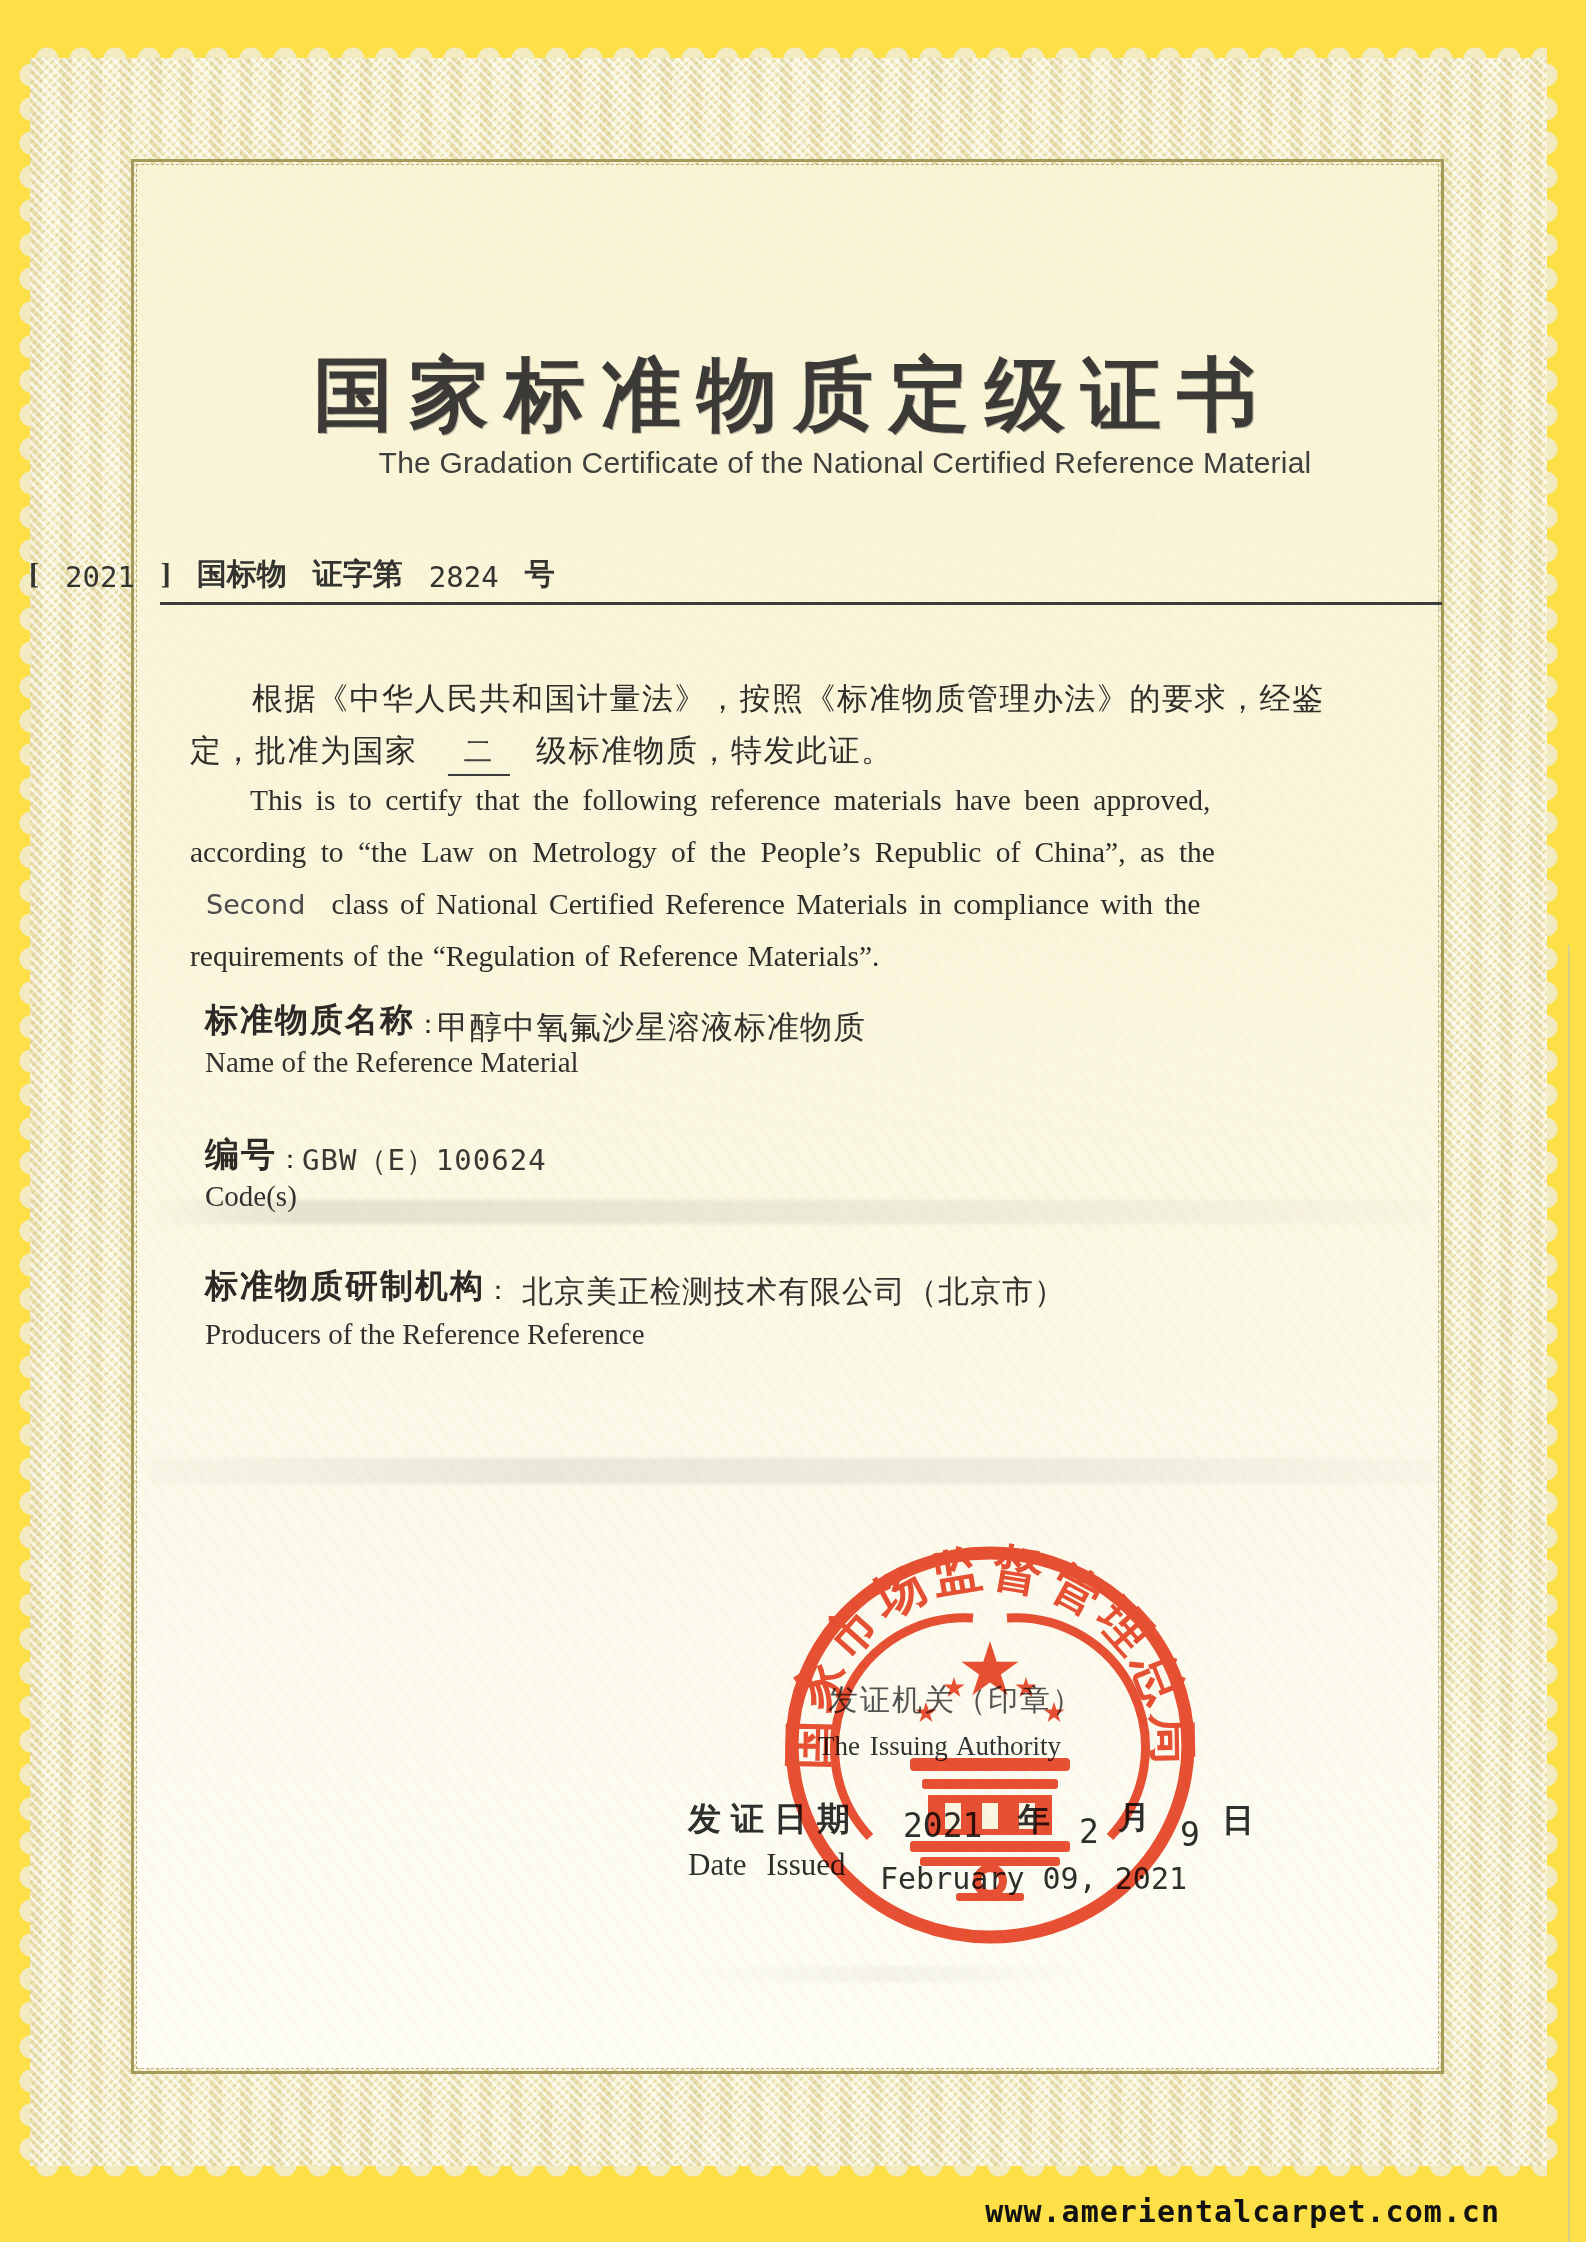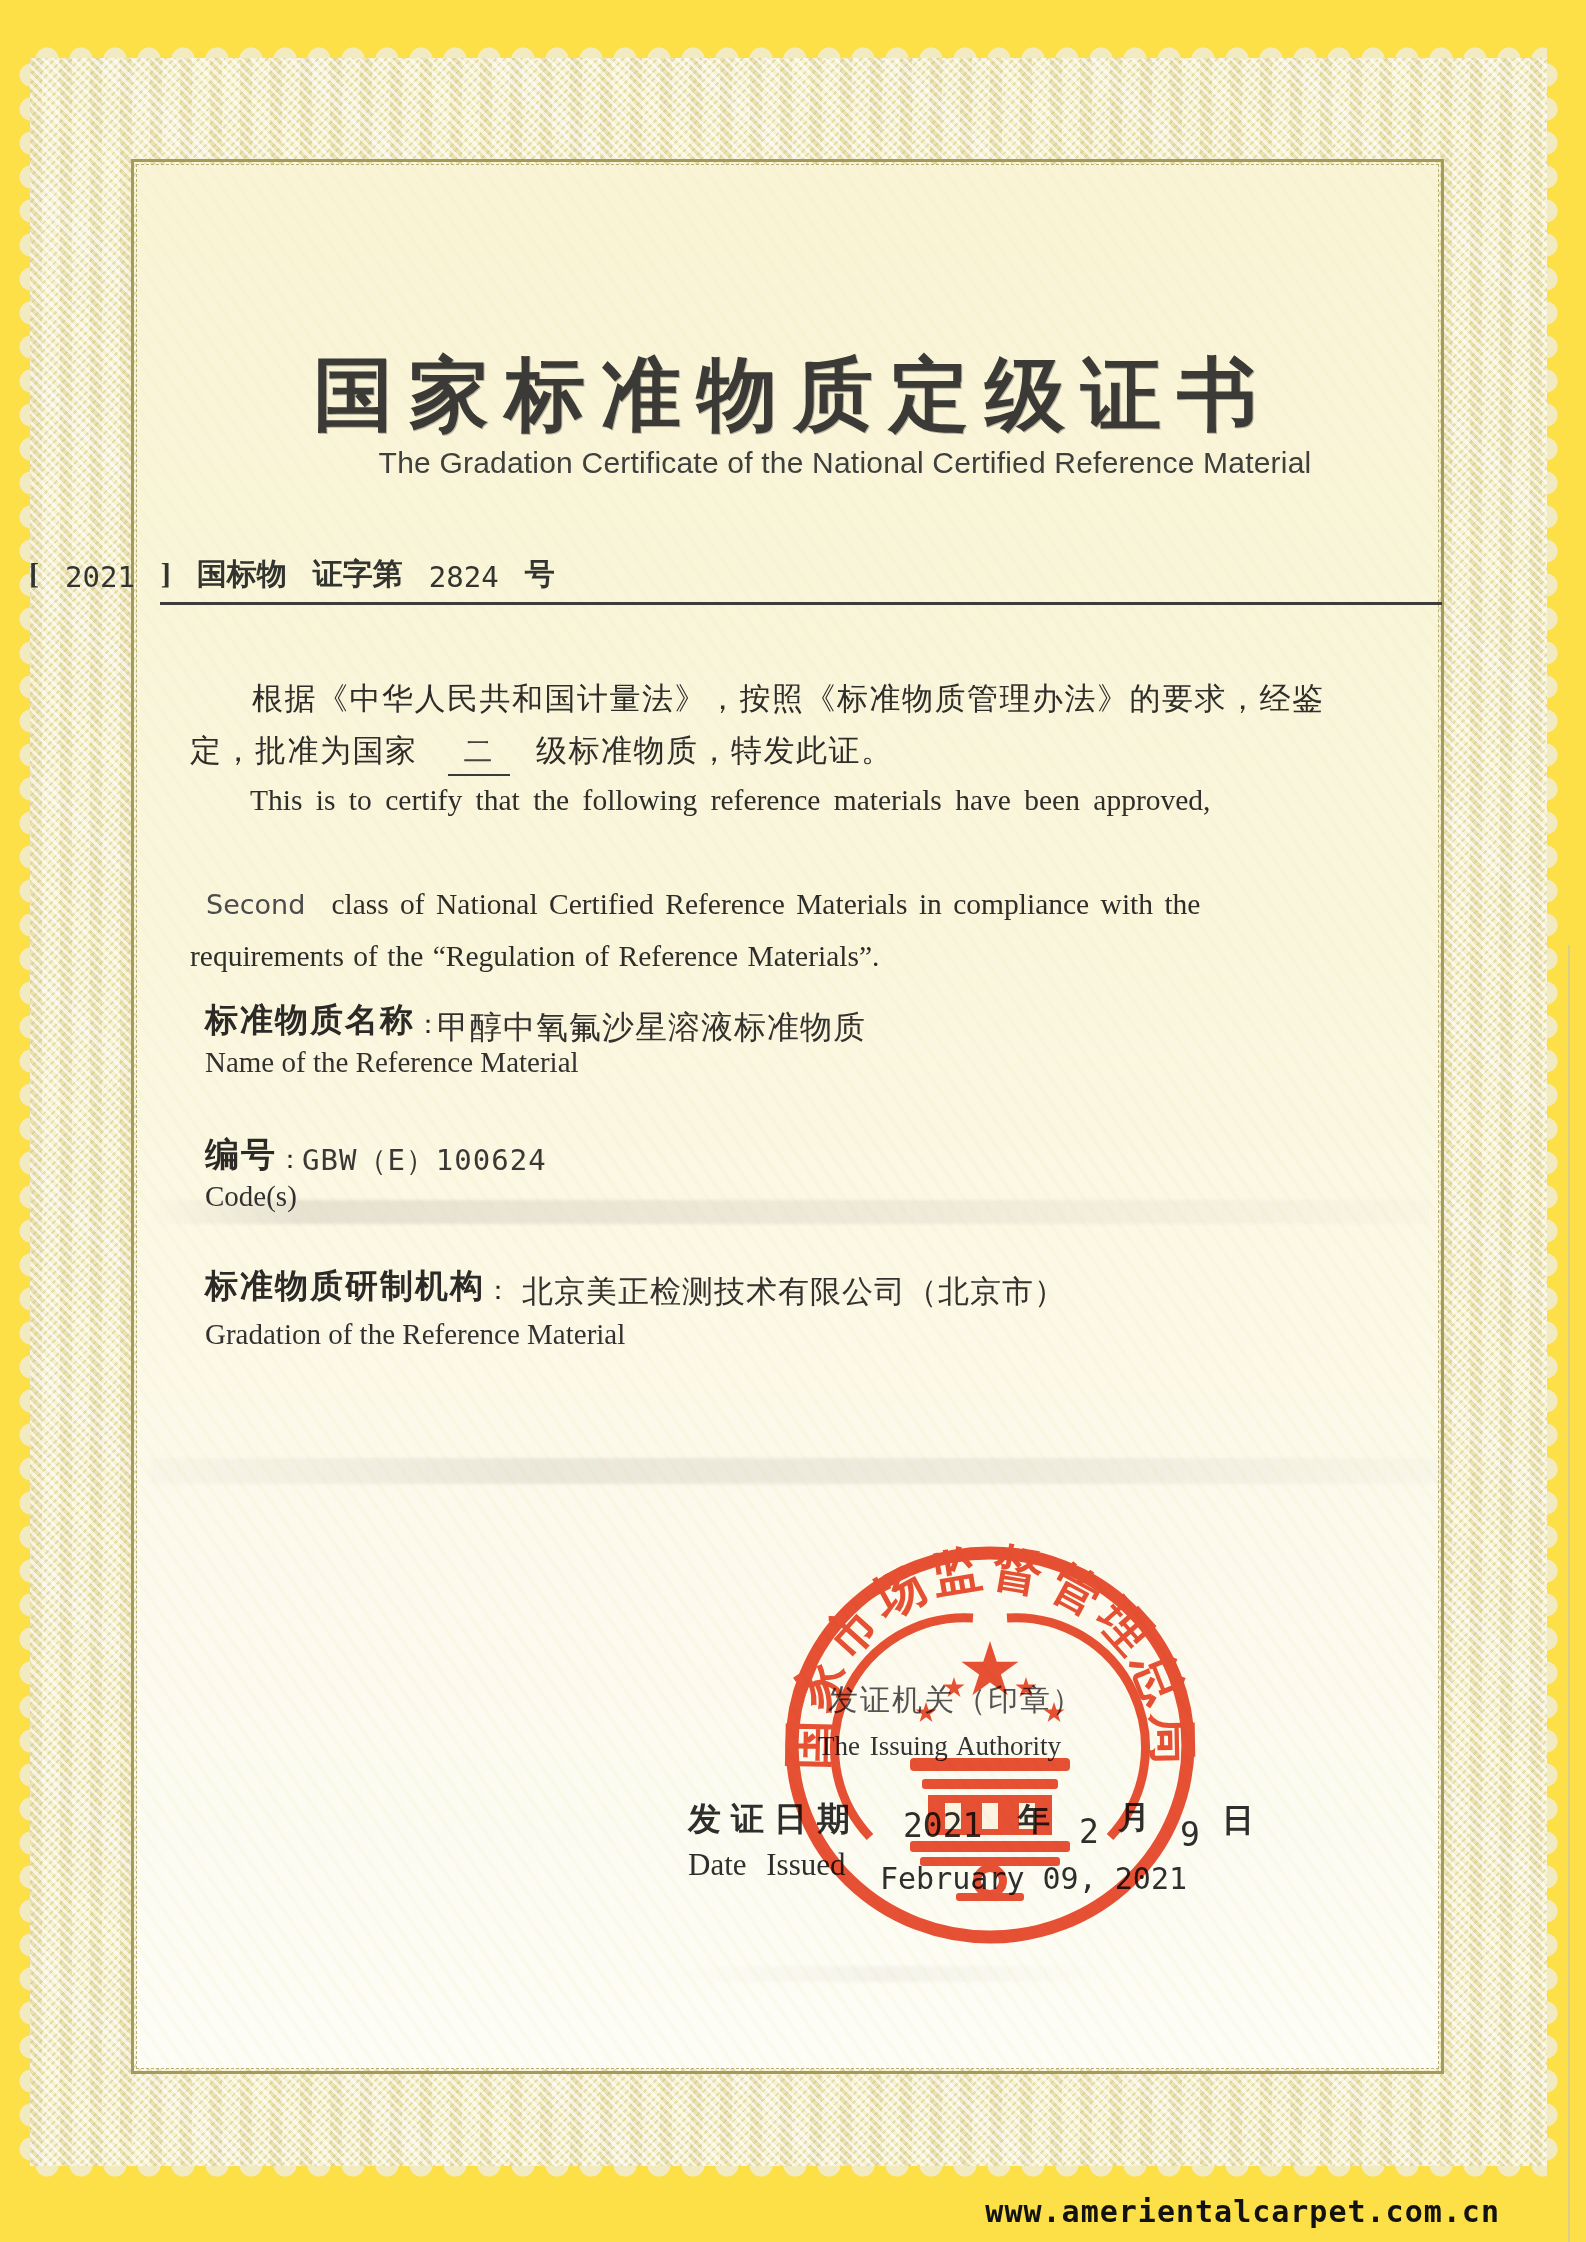--- a/index.html
+++ b/index.html
@@ -142,36 +142,37 @@
     <span>[</span><span class="mono">2021</span><span>]</span><span>国标物</span><span>证字第</span><span class="mono">2824</span><span>号</span>
   </div>
   <div class="rule"></div>
 
   <div class="para cn cn-l1">根据《中华人民共和国计量法》，按照《标准物质管理办法》的要求，经鉴</div>
   <div class="para cn cn-l2">
     <span>定，批准为国家</span><span class="grade-cn">二</span><span>级标准物质，特发此证。</span>
   </div>
 
   <div class="para en en-l1">This is to certify that the following reference materials have been approved,</div>
+  <div class="para en en-l2">according to “the Law on Metrology of the People’s Republic of China”, as the</div>
   <div class="para en en-l3">
     <span class="grade-en">Second</span><span class="en-l3-rest">class of National Certified Reference Materials in compliance with the</span>
   </div>
   <div class="para en en-l4">requirements of the “Regulation of Reference Materials”.</div>
 
   <div class="field-label cn name-label"><span>标准物质名称</span><span class="field-colon">：</span></div>
   <div class="field-value cn name-value">甲醇中氧氟沙星溶液标准物质</div>
   <div class="field-en name-en">Name of the Reference Material</div>
 
   <div class="field-label cn code-label"><span>编号</span><span class="field-colon">：</span></div>
   <div class="field-value code-value">GBW（E）100624</div>
   <div class="field-en code-en">Code(s)</div>
 
   <div class="field-label cn prod-label"><span>标准物质研制机构</span><span class="field-colon">：</span></div>
   <div class="field-value cn prod-value">北京美正检测技术有限公司（北京市）</div>
-  <div class="field-en prod-en">Gradation of the Reference Material</div>
+  <div class="field-en prod-en">Producers of the Reference Reference</div>
 
   <div class="auth-cn cn">发证机关（印章）</div>
   <div class="auth-en">The Issuing Authority</div>
   <div class="date-label-cn cn">发证日期</div>
   <div class="date-label-en">Date  Issued</div>
   <div class="d mono dy">2021</div>
   <div class="d unit cn dyu">年</div>
   <div class="d mono dm">2</div>
   <div class="d unit cn dmu">月</div>
   <div class="d mono dd">9</div>

